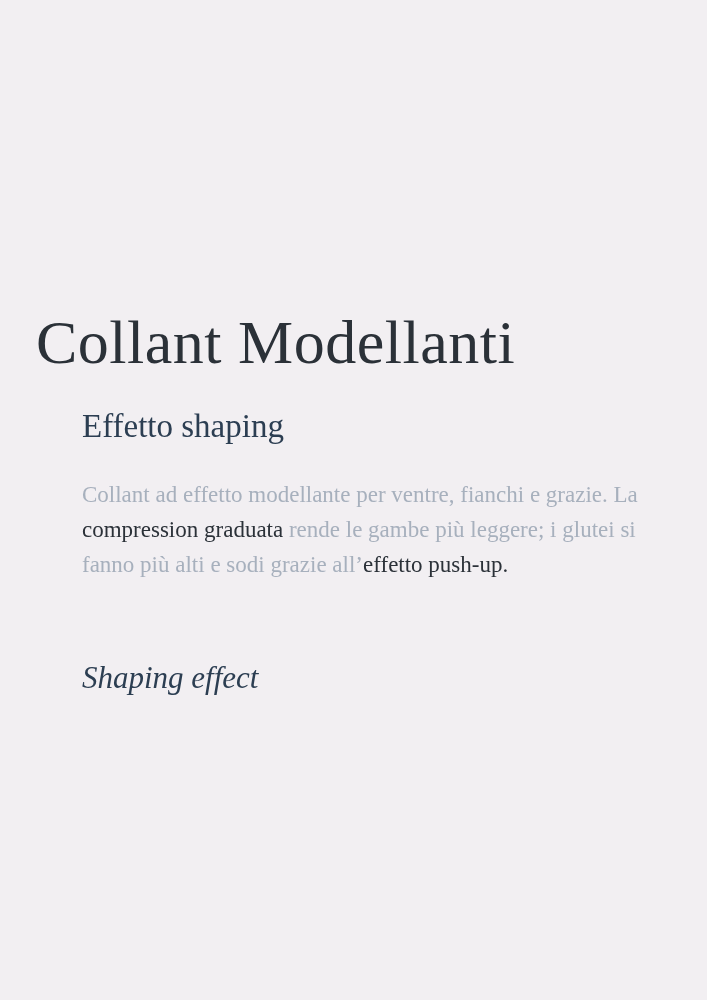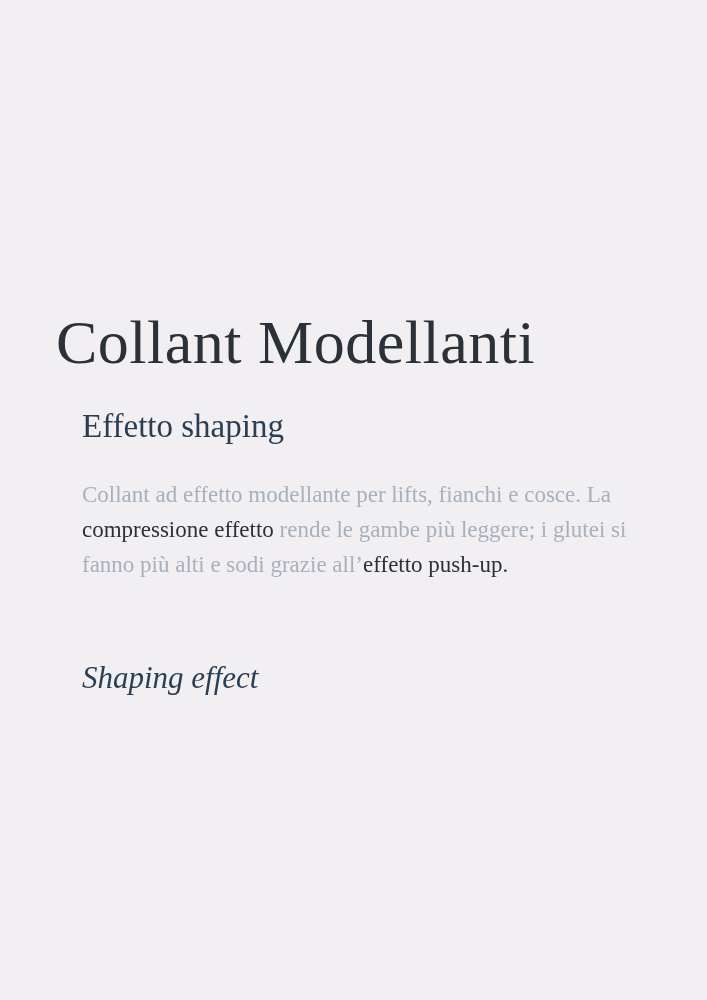--- a/index.html
+++ b/index.html
@@ -22,21 +22,20 @@
   .title {
     position: absolute;
     left: 36px;
     top: 268px;
     font-family: "Liberation Serif", serif;
     font-size: 62px;
     line-height: 1.05;
     color: #2b3138;
     letter-spacing: 0.5px;
     font-weight: 400;
-    margin-left: 20px;
   }
   .section-it {
     position: absolute;
     left: 82px;
     top: 408px;
     width: 560px;
   }
   .heading-it {
     font-family: "Liberation Serif", serif;
     font-size: 33px;
@@ -88,21 +87,21 @@
 </head>
 <body>
 
 <div class="page">
 
   <h1 class="title">Collant Modellanti</h1>
 
   <div class="section-it">
     <h2 class="heading-it">Effetto shaping</h2>
     <p class="body-it">
-      <span class="inline">Collant ad effetto modellante per lifts, fianchi e cosce. La </span><span class="inline hl">compressione effetto</span><span class="inline"> rende le gambe più leggere; i glutei si fanno più alti e sodi grazie all’</span><span class="inline hl">effetto push-up</span><span class="inline hl">.</span>
+      <span class="inline">Collant ad effetto modellante per ventre, fianchi e grazie. La </span><span class="inline hl">compression graduata</span><span class="inline"> rende le gambe più leggere; i glutei si fanno più alti e sodi grazie all’</span><span class="inline hl">effetto push-up</span><span class="inline hl">.</span>
     </p>
   </div>
 
   <div class="section-en">
     <h2 class="heading-en">Shaping effect</h2>
   </div>
 
 </div>
 
 </body></html>

